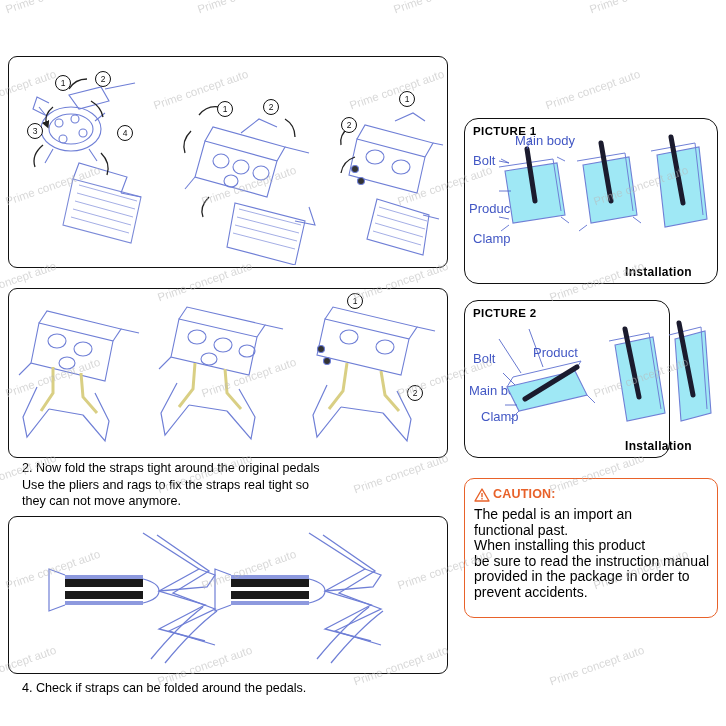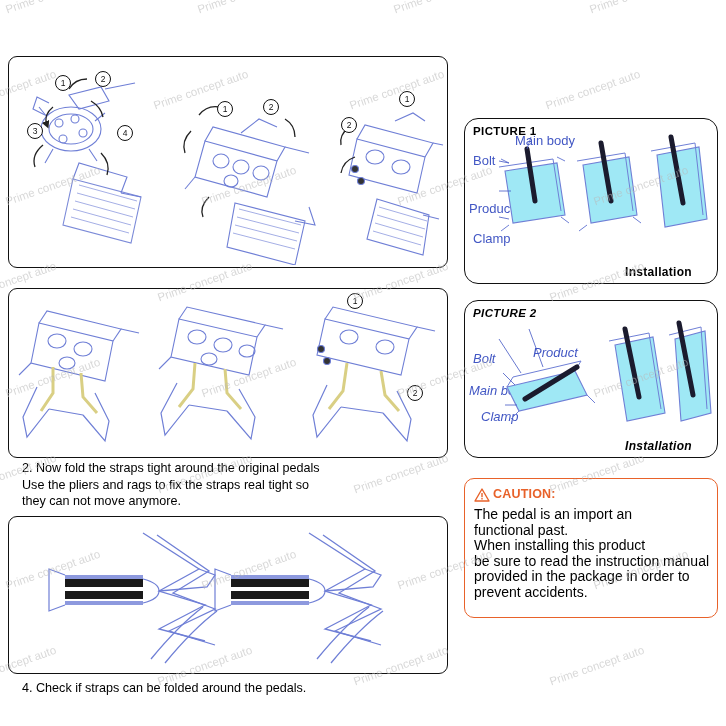--- a/index.html
+++ b/index.html
@@ -367,21 +367,21 @@
       </g>
     </svg>
     <div class="pic-title" style="left:8px;top:6px;">PICTURE 1</div>
     <div class="lbl" style="left:8px;top:34px;">Bolt</div>
     <div class="lbl" style="left:50px;top:14px;">Main body</div>
     <div class="lbl" style="left:4px;top:82px;">Product</div>
     <div class="lbl" style="left:8px;top:112px;">Clamp</div>
     <div class="pic-install" style="left:160px;top:146px;">Installation</div>
   </div>
 
-  <div class="pic-panel" style="left:464px;top:300px;width:254px;height:158px;font-style:italic;">
+  <div class="pic-panel" style="left:464px;top:300px;width:206px;height:158px;">
     <svg class="art" width="250" height="154" viewBox="0 0 250 154">
 
       <g>
         <path d="M42 86 L110 70 L122 94 L54 110 Z" fill="#9fe8f5" stroke="#6f7fd6" stroke-width="1.1"></path>
         <path d="M42 86 L48 76 L116 60 L110 70" fill="none" stroke="#6f7fd6" stroke-width="1"></path>
         <path d="M54 110 L46 118 M122 94 L130 102" fill="none" stroke="#6f7fd6" stroke-width="1"></path>
         <path d="M60 98 L112 66" stroke="#1b1b2e" stroke-width="5" fill="none" stroke-linecap="round"></path>
       </g>
 
       <g>

